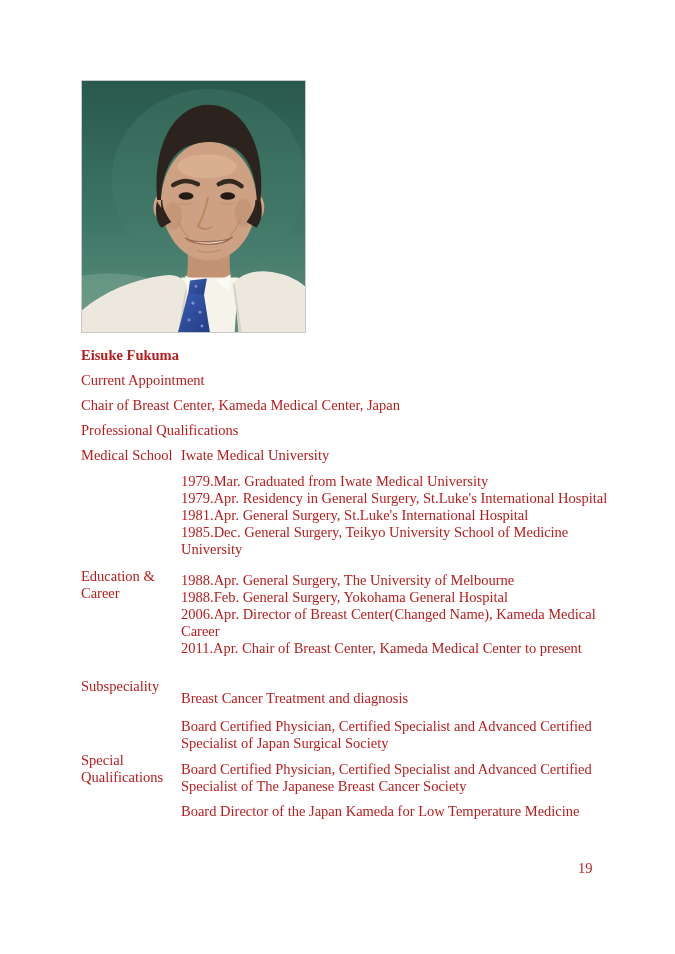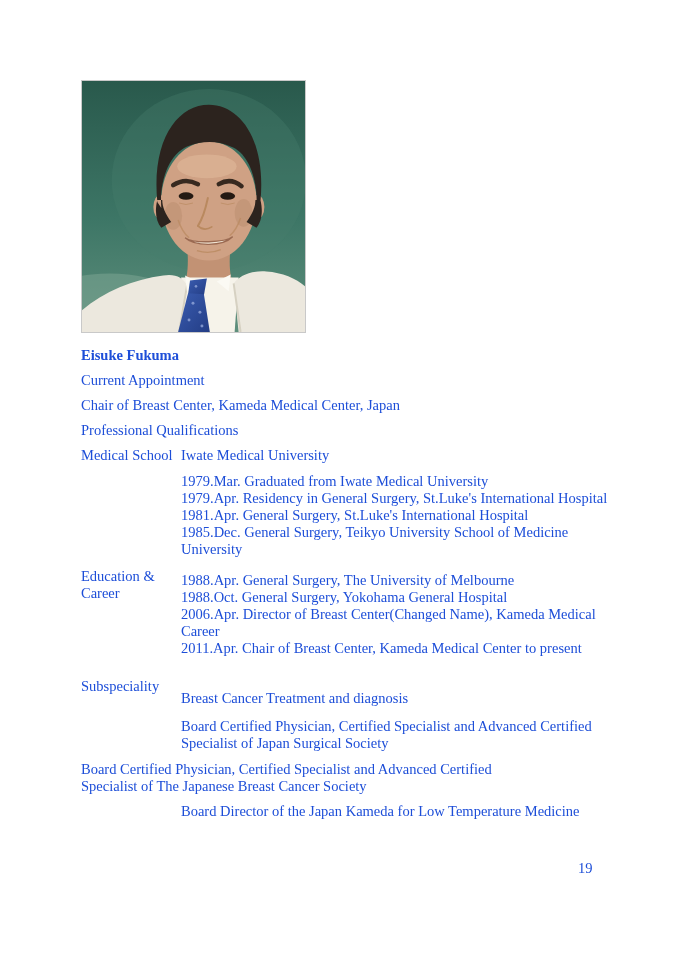--- a/index.html
+++ b/index.html
@@ -4,21 +4,21 @@
 <style>
   html, body { margin: 0; padding: 0; background: #ffffff; }
   .page {
     position: relative;
     width: 675px;
     height: 954px;
     background: #ffffff;
     font-family: "Liberation Serif", "DejaVu Serif", serif;
     font-size: 14.5px;
     line-height: 17px;
-    color: #1d4ed8;
+    color: #b91c1c;
     overflow: hidden;
   }
   .photo {
     position: absolute;
     left: 81px;
     top: 80px;
     width: 225px;
     height: 253px;
     border: 1px solid #c9c9c9;
     box-sizing: border-box;
@@ -143,40 +143,41 @@
             <div class="line">1979.Apr. Residency in General Surgery, St.Luke's International Hospital</div>
             <div class="line">1981.Apr. General Surgery, St.Luke's International Hospital</div>
             <div class="line">1985.Dec. General Surgery, Teikyo University School of Medicine</div>
             <div class="line">University</div>
           </div>
         </div>
         <div class="row row-2">
           <div class="row-label">Education &amp; Career</div>
           <div class="row-lines">
             <div class="line">1988.Apr. General Surgery, The University of Melbourne</div>
-            <div class="line">1988.Oct. General Surgery, Yokohama General Hospital</div>
+            <div class="line">1988.Feb. General Surgery, Yokohama General Hospital</div>
             <div class="line">2006.Apr. Director of Breast Center(Changed Name), Kameda Medical</div>
             <div class="line">Career</div>
             <div class="line">2011.Apr. Chair of Breast Center, Kameda Medical Center to present</div>
           </div>
         </div>
         <div class="row row-3">
           <div class="row-label">Subspeciality</div>
           <div class="row-lines">
             <div class="line">Breast Cancer Treatment and diagnosis</div>
           </div>
         </div>
         <div class="row row-4">
           <div class="row-label"></div>
           <div class="row-lines">
             <div class="line">Board Certified Physician, Certified Specialist and Advanced Certified</div>
             <div class="line">Specialist of Japan Surgical Society</div>
           </div>
         </div>
         <div class="row row-5">
+          <div class="row-label">Special Qualifications</div>
           <div class="row-lines">
             <div class="line">Board Certified Physician, Certified Specialist and Advanced Certified</div>
             <div class="line">Specialist of The Japanese Breast Cancer Society</div>
           </div>
         </div>
         <div class="row row-6">
           <div class="row-label"></div>
           <div class="row-lines">
             <div class="line">Board Director of the Japan Kameda for Low Temperature Medicine</div>
           </div>

